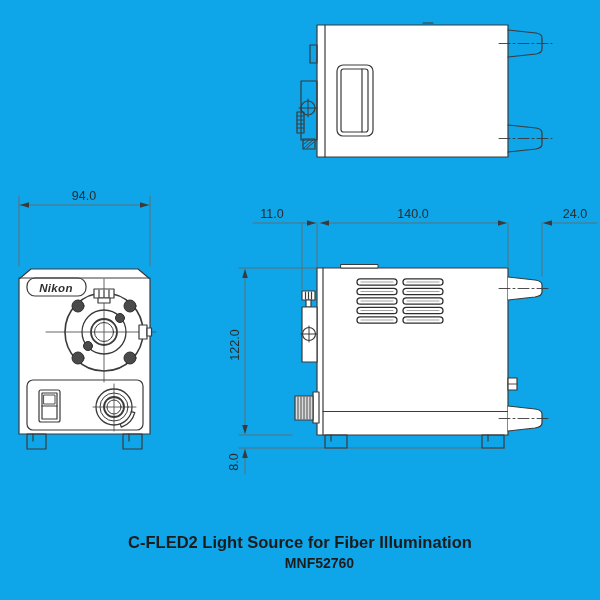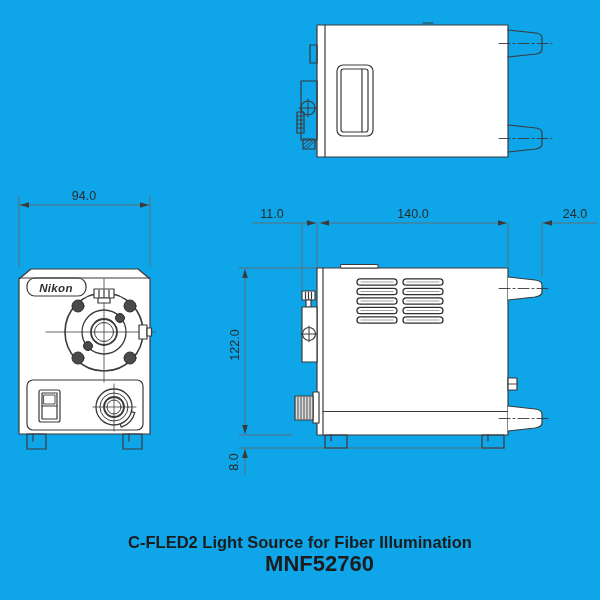--- a/index.html
+++ b/index.html
@@ -8,21 +8,21 @@
     font-family:"Liberation Sans", sans-serif;overflow:hidden;
   }
   svg text{font-family:"Liberation Sans", sans-serif;}
   .dim-label{font-size:12.5px;fill:#2b2b2b;}
   .logo-text{font-size:11.5px;font-weight:bold;font-style:italic;fill:#2f2f2f;letter-spacing:.3px;}
   #caption{
     position:absolute;left:0;top:532px;width:600px;text-align:center;
     color:#1c1c1c;font-weight:bold;
   }
   #caption .l1{font-size:16.5px;line-height:21px;}
-  #caption .l2{font-size:22px;line-height:21px;margin-left:39px;}
+  #caption .l2{font-size:14px;line-height:21px;margin-left:39px;}
 </style>
 </head>
 <body>
 
 <div id="canvas">
 <svg width="600" height="600" viewBox="0 0 600 600" stroke-linecap="round" stroke-linejoin="round">
 
   <g fill="none" stroke="#3a3a3a" stroke-width="1.2">
 
     <rect x="317" y="25" width="191" height="132" fill="#ffffff"></rect>

